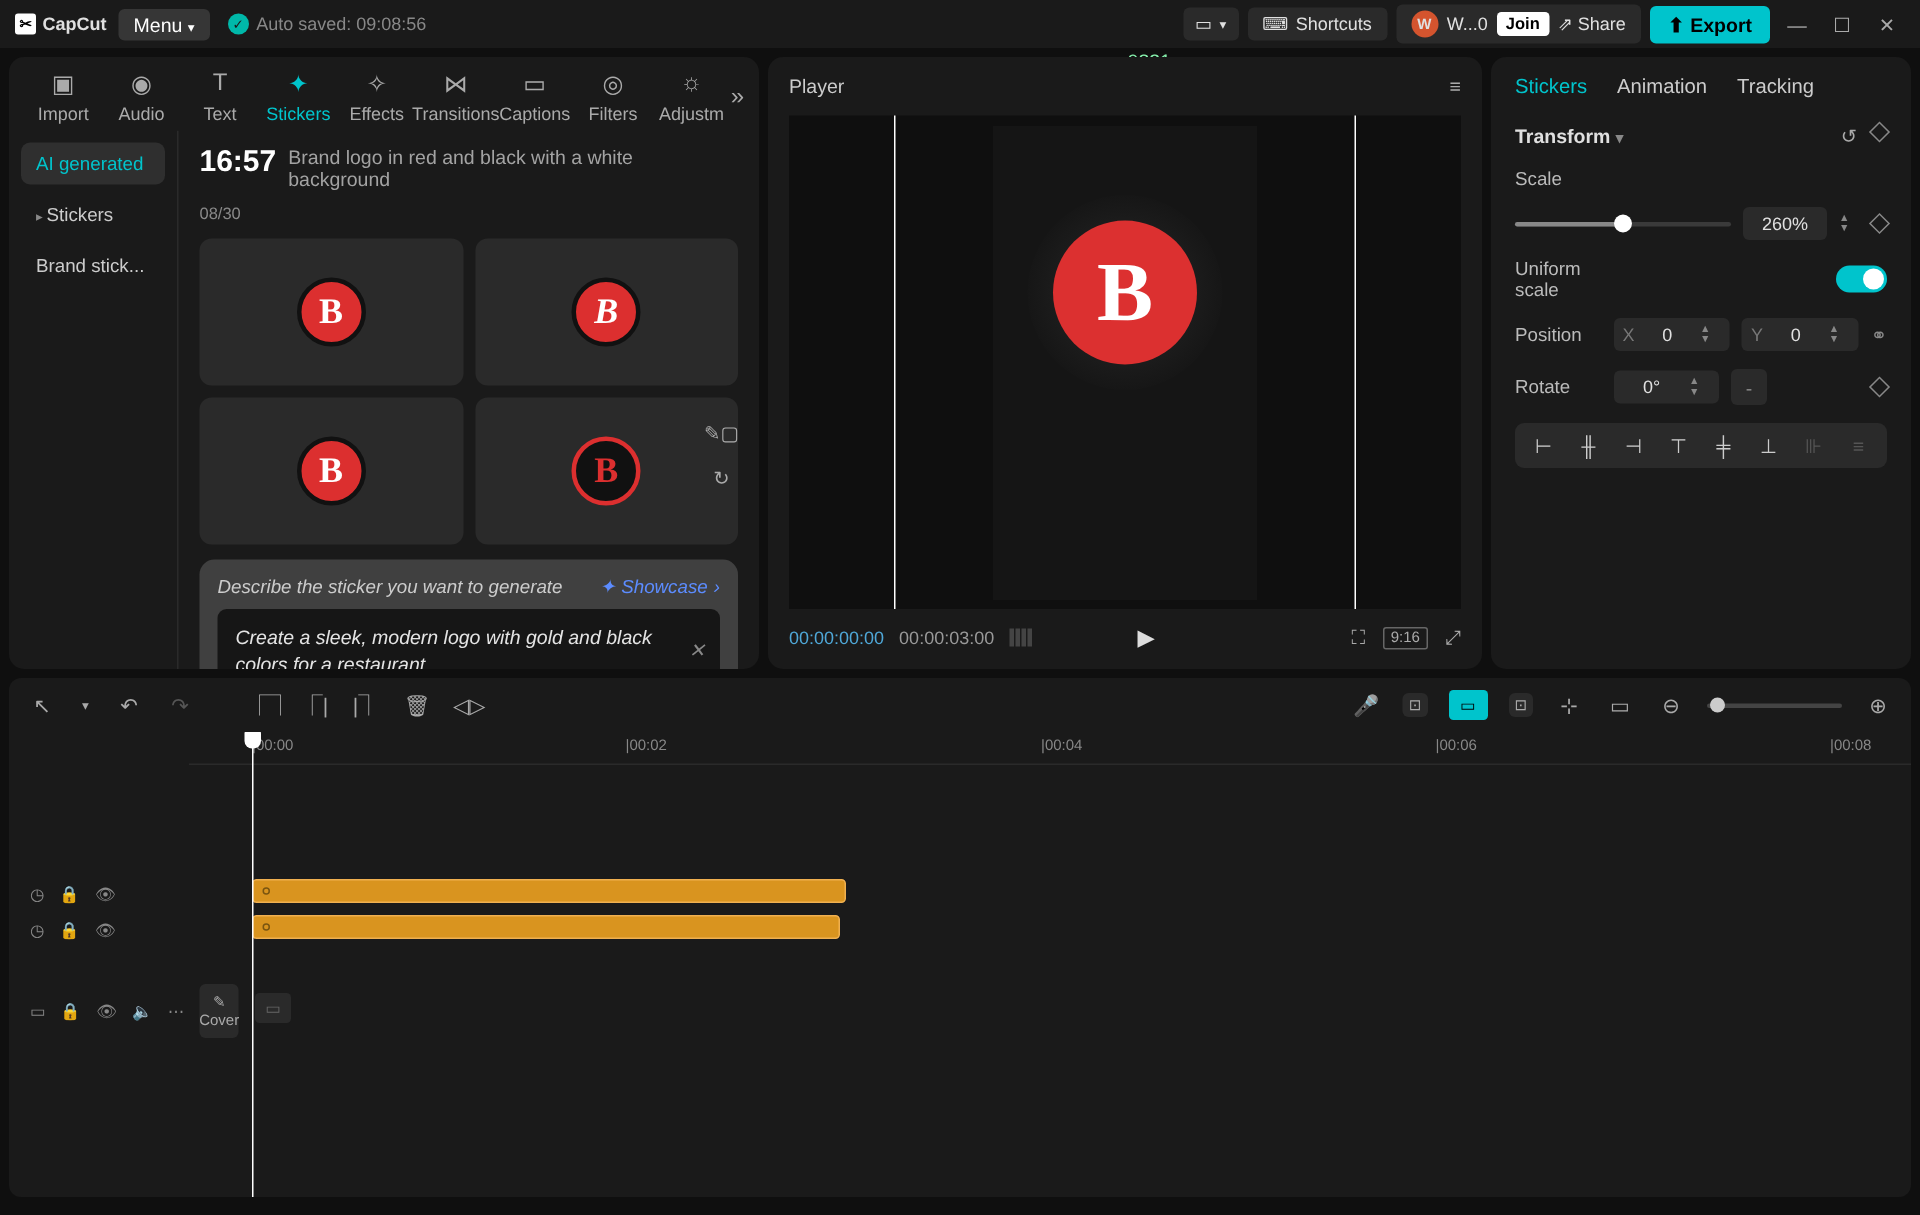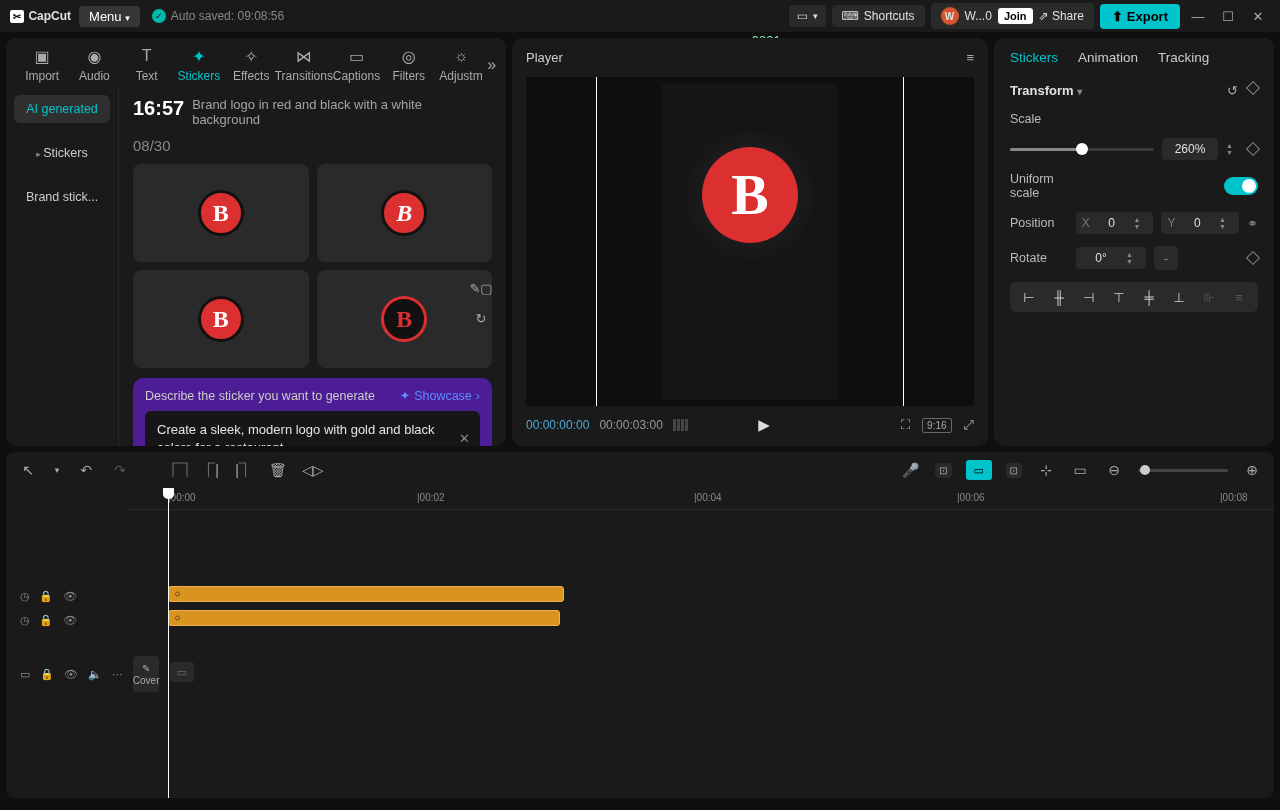--- a/index.html
+++ b/index.html
@@ -21,35 +21,35 @@
 .panel { background:#1a1a1a; border-radius:10px; }
 
 .left { width:500px; display:flex; flex-direction:column;}
 .tabs-top { display:flex; padding:8px 10px 4px; gap:0; align-items:center; position:relative;}
 .tab-top { width:53px; display:flex; flex-direction:column; align-items:center; gap:3px; color:#aaa; font-size:12px; cursor:pointer;}
 .tab-top.active { color:#00c4cc;}
 .tab-icon { width:20px; height:20px; display:flex; align-items:center; justify-content:center; font-size:16px;}
 .more-tabs { color:#aaa; font-size:16px;}
 
 .left-body { display:flex; flex:1; overflow:hidden;}
-.left-side { width:112px; padding:8px; display:flex; flex-direction:column; gap:16px;text-align:center;}
+.left-side { width:112px; padding:8px; display:flex; flex-direction:column; gap:6px;}
 .side-item { padding:7px 10px; border-radius:6px; color:#ccc; font-size:12.5px; overflow:hidden; white-space:nowrap; text-overflow:ellipsis;}
 .side-item.active { background:#2f2f2f; color:#00c4cc;}
 .left-content { flex:1; border-left:1px solid #2a2a2a; padding:10px 14px; display:flex; flex-direction:column; gap:10px; position:relative;}
 .gen-header { display:flex; align-items:flex-start; gap:8px;}
 .gen-time { font-size:20px; font-weight:bold; color:#fff;}
 .gen-desc { font-size:13px; color:#a3a3a3;}
-.gen-date { color:#888; font-size:15px;}
+.gen-date { color:#888; font-size:11px;}
 .results { display:grid; grid-template-columns:1fr 1fr; gap:8px; }
 .result { background:#2a2a2a; border-radius:8px; height:98px; display:flex; align-items:center; justify-content:center; position:relative;}
 .logo-b { width:46px; height:46px; background:#dc2f2f; border-radius:50%; display:flex; align-items:center; justify-content:center; border:3px solid #111; color:#fff; font-weight:900; font-size:24px; font-family:Georgia,serif;}
 .bottom-icons { position:absolute; right:14px; top:190px; display:flex; flex-direction:column; gap:8px; color:#aaa;}
 .ic-btn { width:22px; height:22px; display:flex; align-items:center; justify-content:center; background:transparent;}
 
-.prompt-box { background:#4c1d95; border-radius:10px; padding:10px 12px; margin-top:auto;}
+.prompt-box { background:#404040; border-radius:10px; padding:10px 12px; margin-top:auto;font-style:italic;}
 .prompt-head { display:flex; justify-content:space-between; align-items:center; margin-bottom:8px;}
 .prompt-label { color:#ccc; font-size:12.5px;}
 .showcase { color:#5c8cff; font-size:12.5px; display:flex; align-items:center; gap:4px;}
 .prompt-input { background:#161616; border-radius:6px; padding:10px 30px 10px 12px; font-size:13px; color:#e4e4e4; line-height:1.4; position:relative;}
 .shuffle { position:absolute; right:10px; top:50%; transform:translateY(-50%); color:#888;}
 
 .center { flex:1; display:flex; flex-direction:column;}
 .player-head { display:flex; justify-content:space-between; align-items:center; padding:12px 14px;}
 .player-title { color:#ccc; font-size:13px;}
 .player-menu { color:#aaa;}

